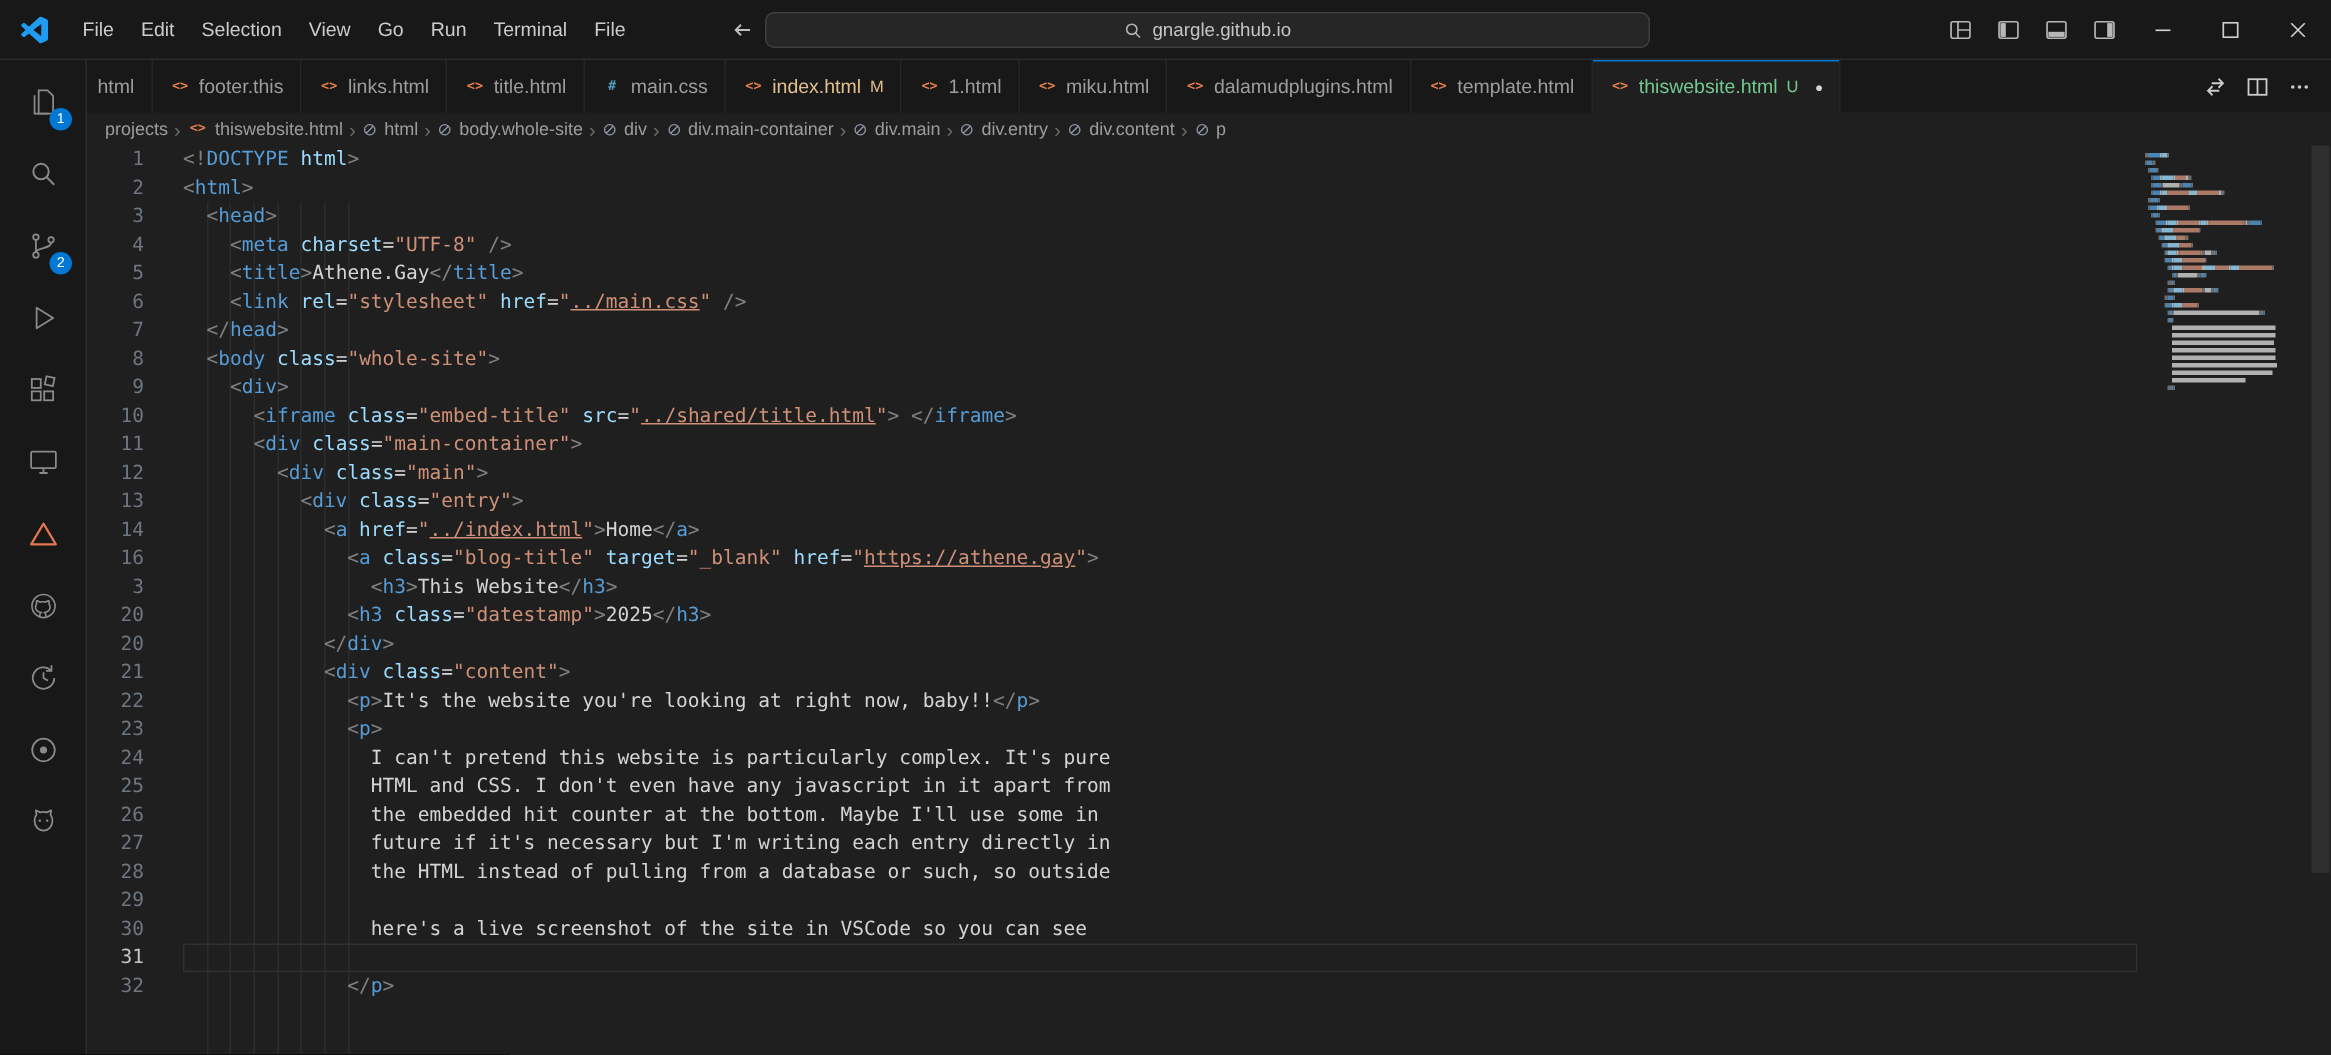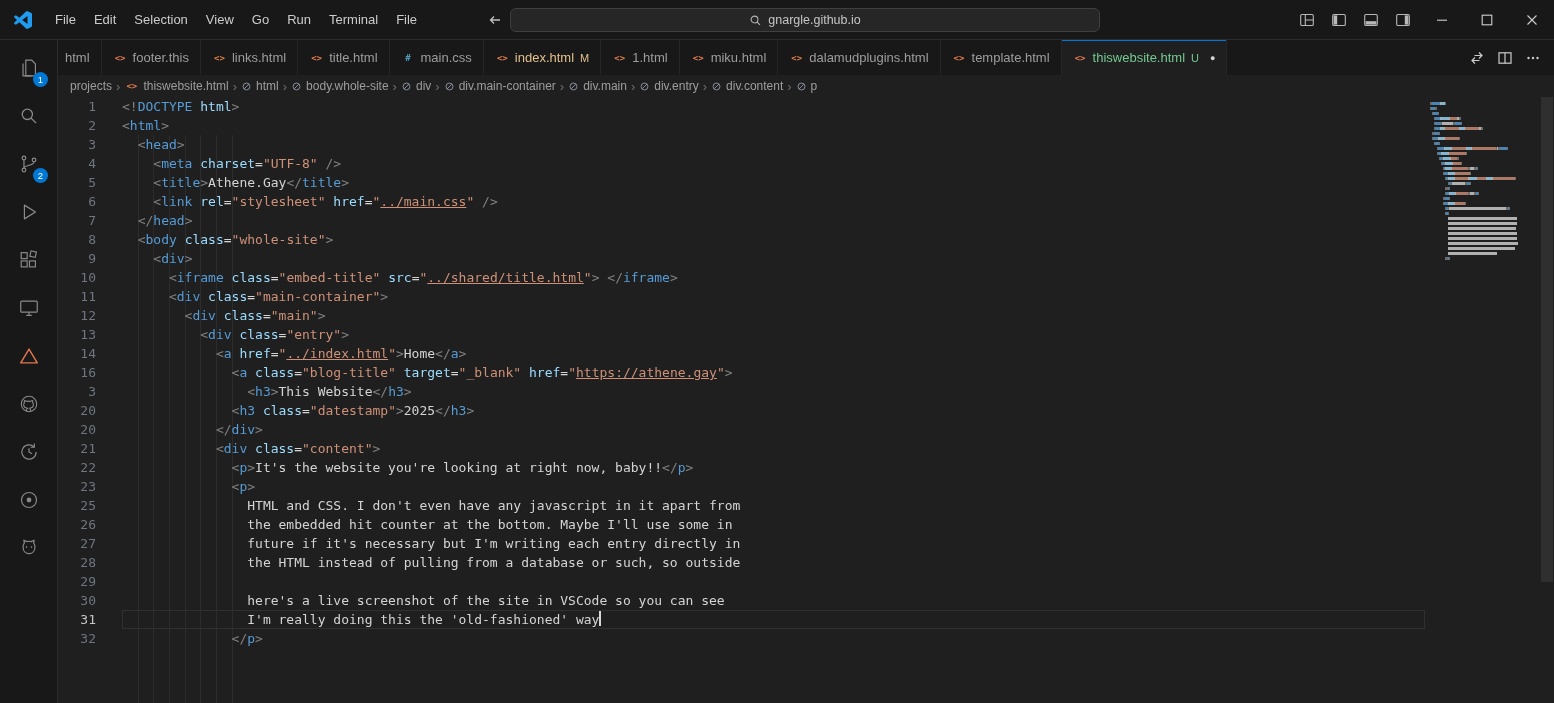--- a/index.html
+++ b/index.html
@@ -501,20 +501,24 @@
               </div>
               <div class="cl">
                 <span class="ln">22</span>
                 <span class="lt"><span class="tok-p">              &lt;</span><span class="tok-t">p</span><span class="tok-p">&gt;</span><span class="tok-x">It's the website you're looking at right now, baby!!</span><span class="tok-p">&lt;/</span><span class="tok-t">p</span><span class="tok-p">&gt;</span></span>
               </div>
               <div class="cl">
                 <span class="ln">23</span>
                 <span class="lt"><span class="tok-p">              &lt;</span><span class="tok-t">p</span><span class="tok-p">&gt;</span></span>
               </div>
               <div class="cl">
+                <span class="ln">24</span>
+                <span class="lt"><span class="tok-x">                I can't pretend this website is particularly complex. It's pure</span></span>
+              </div>
+              <div class="cl">
                 <span class="ln">25</span>
                 <span class="lt"><span class="tok-x">                HTML and CSS. I don't even have any javascript in it apart from</span></span>
               </div>
               <div class="cl">
                 <span class="ln">26</span>
                 <span class="lt"><span class="tok-x">                the embedded hit counter at the bottom. Maybe I'll use some in</span></span>
               </div>
               <div class="cl">
                 <span class="ln">27</span>
                 <span class="lt"><span class="tok-x">                future if it's necessary but I'm writing each entry directly in</span></span>
@@ -525,21 +529,20 @@
               </div>
               <div class="cl">
                 <span class="ln">29</span>
               </div>
               <div class="cl">
                 <span class="ln">30</span>
                 <span class="lt"><span class="tok-x">                here's a live screenshot of the site in VSCode so you can see</span></span>
               </div>
               <div class="cl current">
                 <span class="ln">31</span>
-                <span class="lt"><span class="tok-x">                I'm really doing this the 'old-fashioned' way</span><span class="cursor"></span></span>
               </div>
               <div class="cl">
                 <span class="ln">32</span>
                 <span class="lt"><span class="tok-p">              &lt;/</span><span class="tok-t">p</span><span class="tok-p">&gt;</span></span>
               </div>
             </div>
         </div>
         <div class="minimap">
           <div>
               <div class="mm-line">

